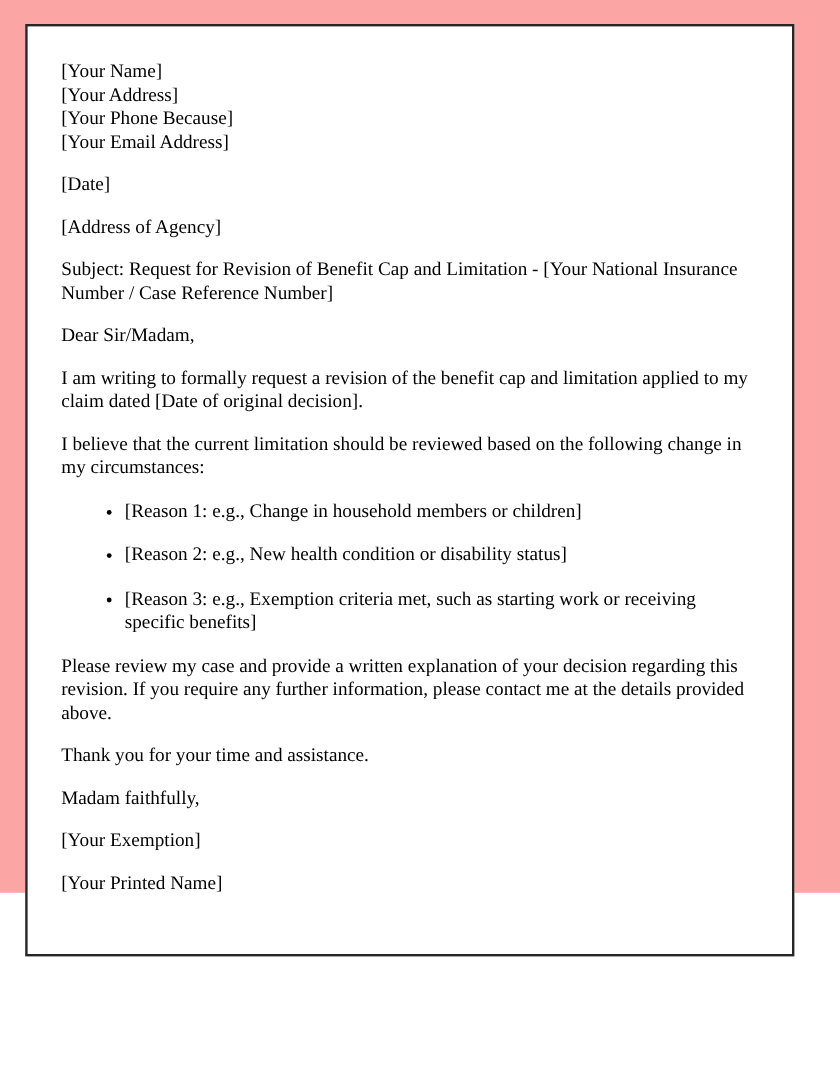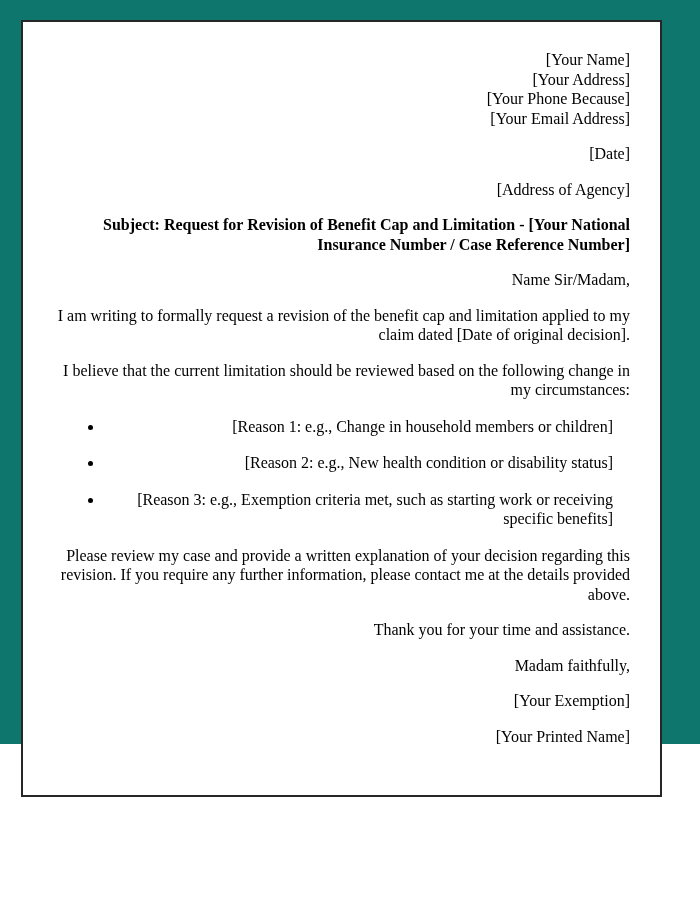--- a/index.html
+++ b/index.html
@@ -8,22 +8,21 @@
     padding: 0;
     width: 700px;
     height: 900px;
     background: #ffffff;
     font-family: "Liberation Serif", "DejaVu Serif", serif;
   }
   .page {
     position: relative;
     width: 700px;
     height: 744px;
-    background: #0f766e;
-    text-align: right;
+    background: #fca5a5;
   }
   .letter {
     position: absolute;
     left: 21px;
     top: 20px;
     width: 641px;
     height: 777px;
     border: 2px solid #262626;
     padding: 28px 30px 20px 28px;
     background: #ffffff;
@@ -35,21 +34,21 @@
   .letter p {
     margin: 16px 0;
   }
   .letter > :first-child {
     margin-top: 0;
   }
   .addr-line {
     display: block;
   }
   .subject {
-    font-weight: bold;
+    font-weight: normal;
   }
   .letter ul {
     margin: 16px 0;
     padding-left: 36px;
   }
   .letter li {
     margin: 17px;
   }
 </style>
 </head>
@@ -66,21 +65,21 @@
     </p>
 
     <p>[Date]</p>
 
     <p>
       <span class="addr-line">[Address of Agency]</span>
     </p>
 
     <p class="subject">Subject: Request for Revision of Benefit Cap and Limitation - [Your National Insurance Number / Case Reference Number]</p>
 
-    <p>Name Sir/Madam,</p>
+    <p>Dear Sir/Madam,</p>
 
     <p>I am writing to formally request a revision of the benefit cap and limitation applied to my claim dated [Date of original decision].</p>
 
     <p>I believe that the current limitation should be reviewed based on the following change in my circumstances:</p>
 
     <ul>
       <li>[Reason 1: e.g., Change in household members or children]</li>
       <li>[Reason 2: e.g., New health condition or disability status]</li>
       <li>[Reason 3: e.g., Exemption criteria met, such as starting work or receiving specific benefits]</li>
     </ul>

